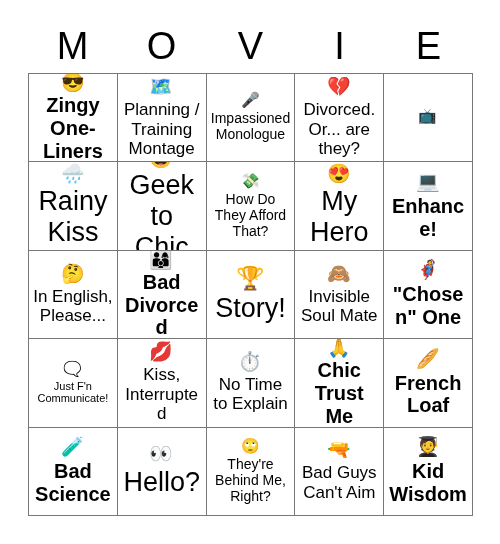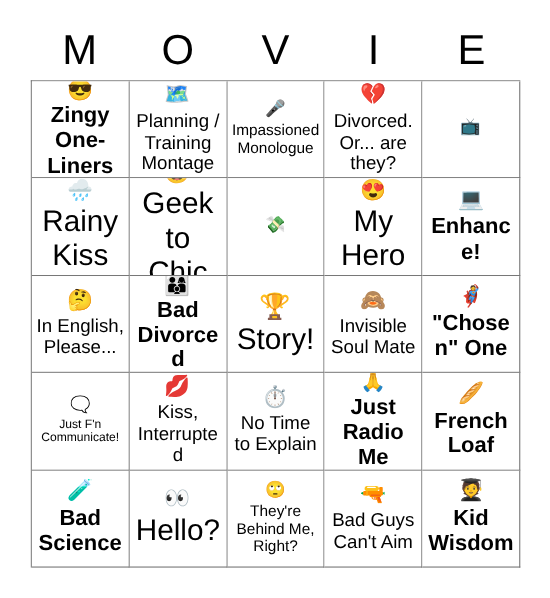--- a/index.html
+++ b/index.html
@@ -122,20 +122,21 @@
       <div class="cell">
         <span class="cell-icon">🌧️</span>
         <span class="cell-text t-xl">Rainy Kiss</span>
       </div>
       <div class="cell">
         <span class="cell-icon">🤓</span>
         <span class="cell-text t-xl">Geek to Chic</span>
       </div>
       <div class="cell">
         <span class="cell-icon icon-sm">💸</span>
+        <span class="cell-text t-sm">How Do They Afford That?</span>
       </div>
       <div class="cell">
         <span class="cell-icon">😍</span>
         <span class="cell-text t-xl">My Hero</span>
       </div>
       <div class="cell">
         <span class="cell-icon">💻</span>
         <span class="cell-text t-lg">Enhance!</span>
       </div>
       <div class="cell">
@@ -165,21 +166,21 @@
       <div class="cell">
         <span class="cell-icon">💋</span>
         <span class="cell-text t-md">Kiss, Interrupted</span>
       </div>
       <div class="cell">
         <span class="cell-icon">⏱️</span>
         <span class="cell-text t-md">No Time to Explain</span>
       </div>
       <div class="cell">
         <span class="cell-icon">🙏</span>
-        <span class="cell-text t-lg">Just Radio Me</span>
+        <span class="cell-text t-lg">Chic Trust Me</span>
       </div>
       <div class="cell">
         <span class="cell-icon">🥖</span>
         <span class="cell-text t-lg">French Loaf</span>
       </div>
       <div class="cell">
         <span class="cell-icon">🧪</span>
         <span class="cell-text t-lg">Bad Science</span>
       </div>
       <div class="cell">

